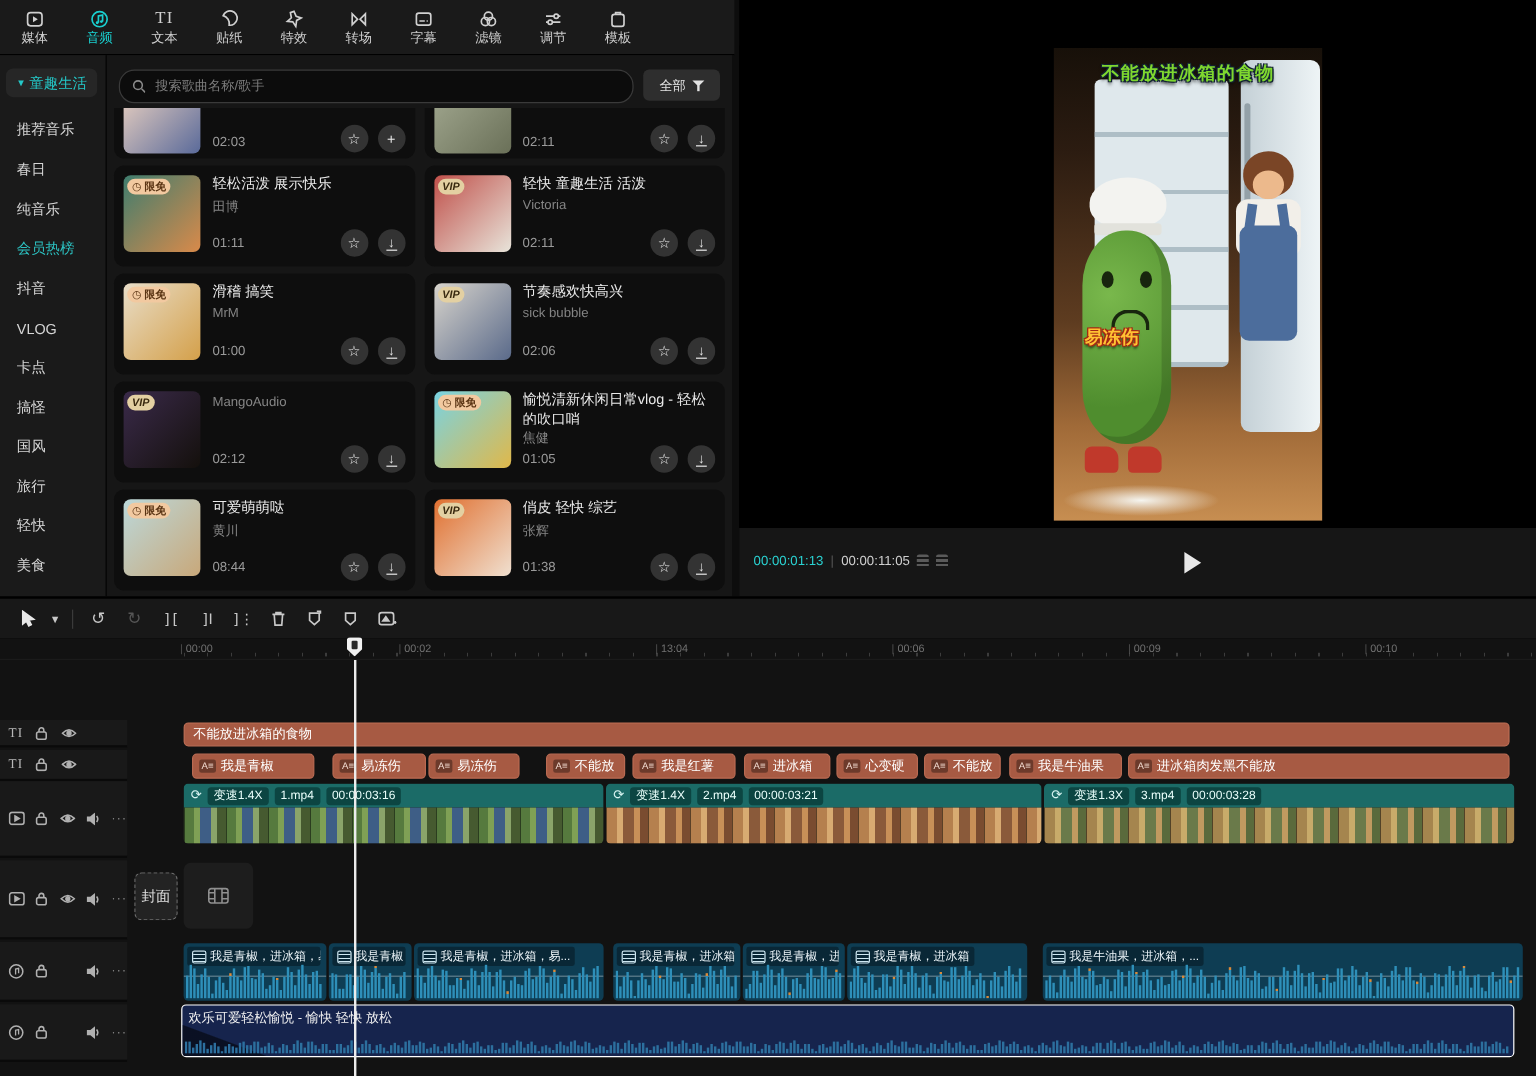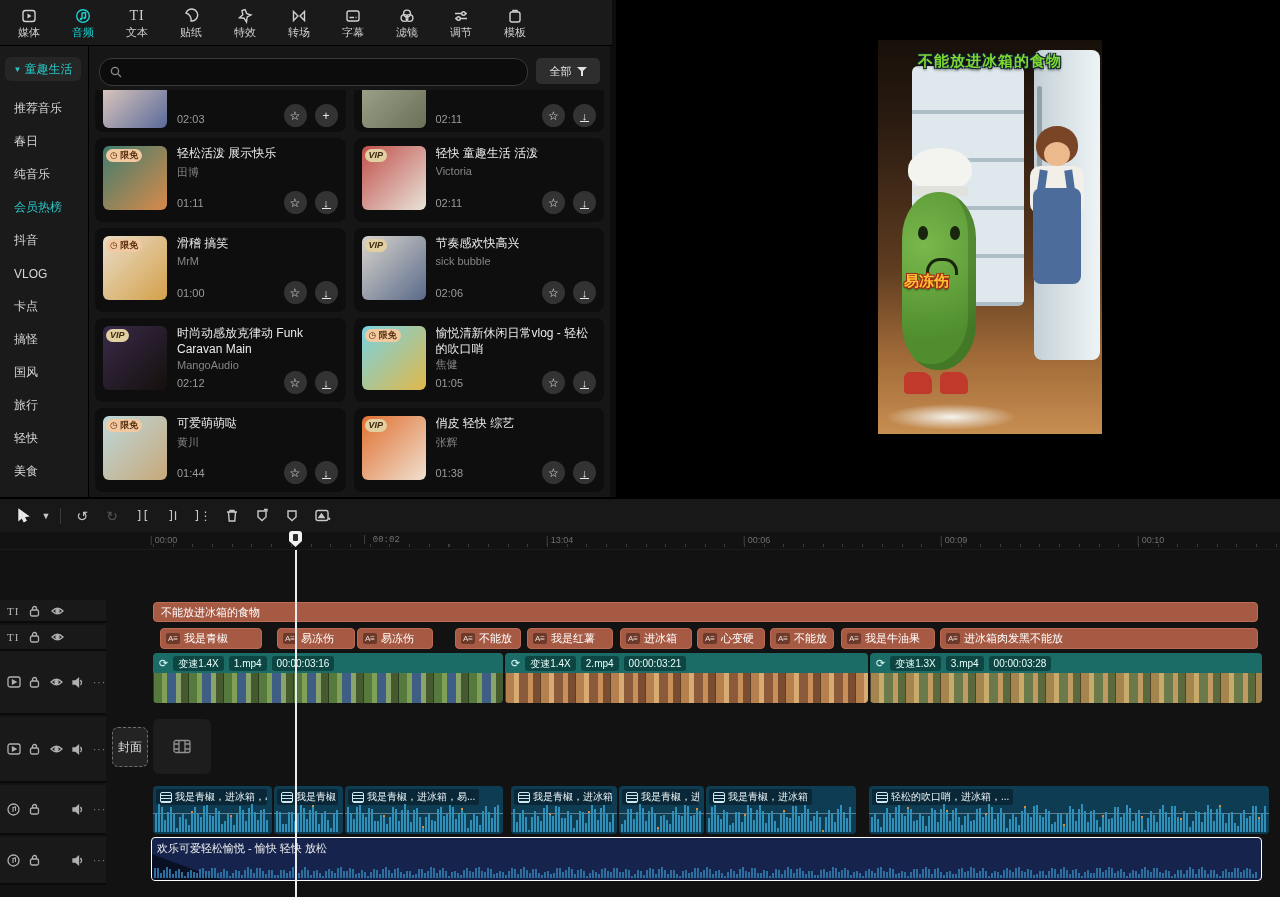--- a/index.html
+++ b/index.html
@@ -305,20 +305,21 @@
         </div>
     </div>
 
     <div class="music-panel">
       <div class="search-row">
         <div class="search-box">
           <svg width="12" height="12">
               <circle cx="5" cy="5" r="3.6" stroke="#8a8a8a" fill="none" stroke-width="1.3"></circle>
               <path d="M8 8 L11 11" stroke="#8a8a8a" stroke-width="1.3"></path>
             </svg>
+          <input type="text" placeholder="搜索歌曲名称/歌手" style="">
         </div>
         <div class="filter-chip">
           <span>全部</span>
           <span class="funnel"></span>
         </div>
       </div>
 
       <div class="partial-row">
         <div class="pcard">
           <div class="pthumb thumb" style="--c1:#d8c4bc;--c2:#5a6a9a;"></div>
@@ -406,21 +407,20 @@
                 </span>
               </div>
             </div>
           </div>
 
           <div class="card">
             <div class="thumb" style="--c1: #3a2a4a; --c2: #14100c;">
               <span class="badge vip">VIP</span>
             </div>
             <div class="card-main">
-              <div class="card-title">时尚动感放克律动  Funk Caravan Main</div>
               <div class="card-artist">MangoAudio</div>
               <div class="card-bottom">
                 <span class="card-dur">02:12</span>
                 <span class="card-acts">
                   <span class="iconbtn">☆</span>
                   <span class="iconbtn dl">↓</span>
                 </span>
               </div>
             </div>
           </div>
@@ -443,21 +443,21 @@
           </div>
 
           <div class="card">
             <div class="thumb" style="--c1: #bcd8da; --c2: #c8a87a;">
               <span class="badge free">限免</span>
             </div>
             <div class="card-main">
               <div class="card-title">可爱萌萌哒</div>
               <div class="card-artist">黄川</div>
               <div class="card-bottom">
-                <span class="card-dur">01:44</span>
+                <span class="card-dur">08:44</span>
                 <span class="card-acts">
                   <span class="iconbtn">☆</span>
                   <span class="iconbtn dl">↓</span>
                 </span>
               </div>
             </div>
           </div>
 
           <div class="card">
             <div class="thumb" style="--c1: #e07030; --c2: #f0e0d0;">
@@ -503,20 +503,30 @@
             <div class="peye" style="left:16px;"></div>
             <div class="peye" style="right:16px;"></div>
             <div class="pmouth"></div>
           </div>
           <div class="boot" style="left:10px;"></div>
           <div class="boot" style="left:46px;"></div>
         </div>
         <div class="overlay-title">不能放进冰箱的食物</div>
         <div class="overlay-caption">易冻伤</div>
       </div>
+    </div>
+    <div class="player-controls">
+      <div class="time-wrap">
+        <span class="time-cur">00:00:01:13</span>
+        <span class="time-sep">|</span>
+        <span class="time-total">00:00:11:05</span>
+        <span class="mini-ic"></span>
+        <span class="mini-ic"></span>
+      </div>
+      <div class="play-btn"></div>
     </div>
   </div>
 
   <div class="tl">
     <div class="tl-toolbar">
       <span class="tool">
           <svg width="15" height="16">
             <path d="M3 1.5 L3 12 L6 9.5 L8 13.5 L10 12.5 L8 8.5 L12 8 Z" fill="#e8e8e8" stroke="#e8e8e8"></path>
           </svg>
         </span>
@@ -551,21 +561,21 @@
           </svg>
         </span>
     </div>
 
     <div class="tl-ruler">
       <div class="ticks"></div>
       <div class="ruler-layer">
 
           <span class="ruler-lab" style="left: 150px;"><i style="font-style:normal">00:00</i></span>
 
-          <span class="ruler-lab" style="left: 362px; font-family: Liberation Mono, monospace;"><i style="font-style:normal">00:02</i></span>
+          <span class="ruler-lab" style="left: 332px;"><i style="font-style:normal">00:02</i></span>
 
           <span class="ruler-lab" style="left: 546px;"><i style="font-style:normal">13:04</i></span>
 
           <span class="ruler-lab" style="left: 743px;"><i style="font-style:normal">00:06</i></span>
 
           <span class="ruler-lab" style="left: 940px;"><i style="font-style:normal">00:09</i></span>
 
           <span class="ruler-lab" style="left: 1137px;"><i style="font-style:normal">00:10</i></span>
         </div>
     </div>
@@ -1069,21 +1079,21 @@
               <i style="height:27px"></i>
               <i style="height:20px"></i>
               <i style="height:14px"></i>
               <i style="height:25px"></i>
             </span>
           </div>
 
           <div class="aclip" style="left: 869px; width: 400px;">
             <span class="alabel">
               <span class="a-ic"></span>
-              <span class="a-tx">轻松的吹口哨，进冰箱，...</span>
+              <span class="a-tx">我是牛油果，进冰箱，...</span>
             </span>
             <span class="volline"></span>
             <span class="wavebars" style="--seed: 7;">
               <i style="height:15px"></i>
               <i style="height:19px"></i>
               <i style="height:13px"></i>
               <i style="height:5px"></i>
               <i style="height:19px"></i>
               <i style="height:24px"></i>
               <i style="height:18px"></i>

